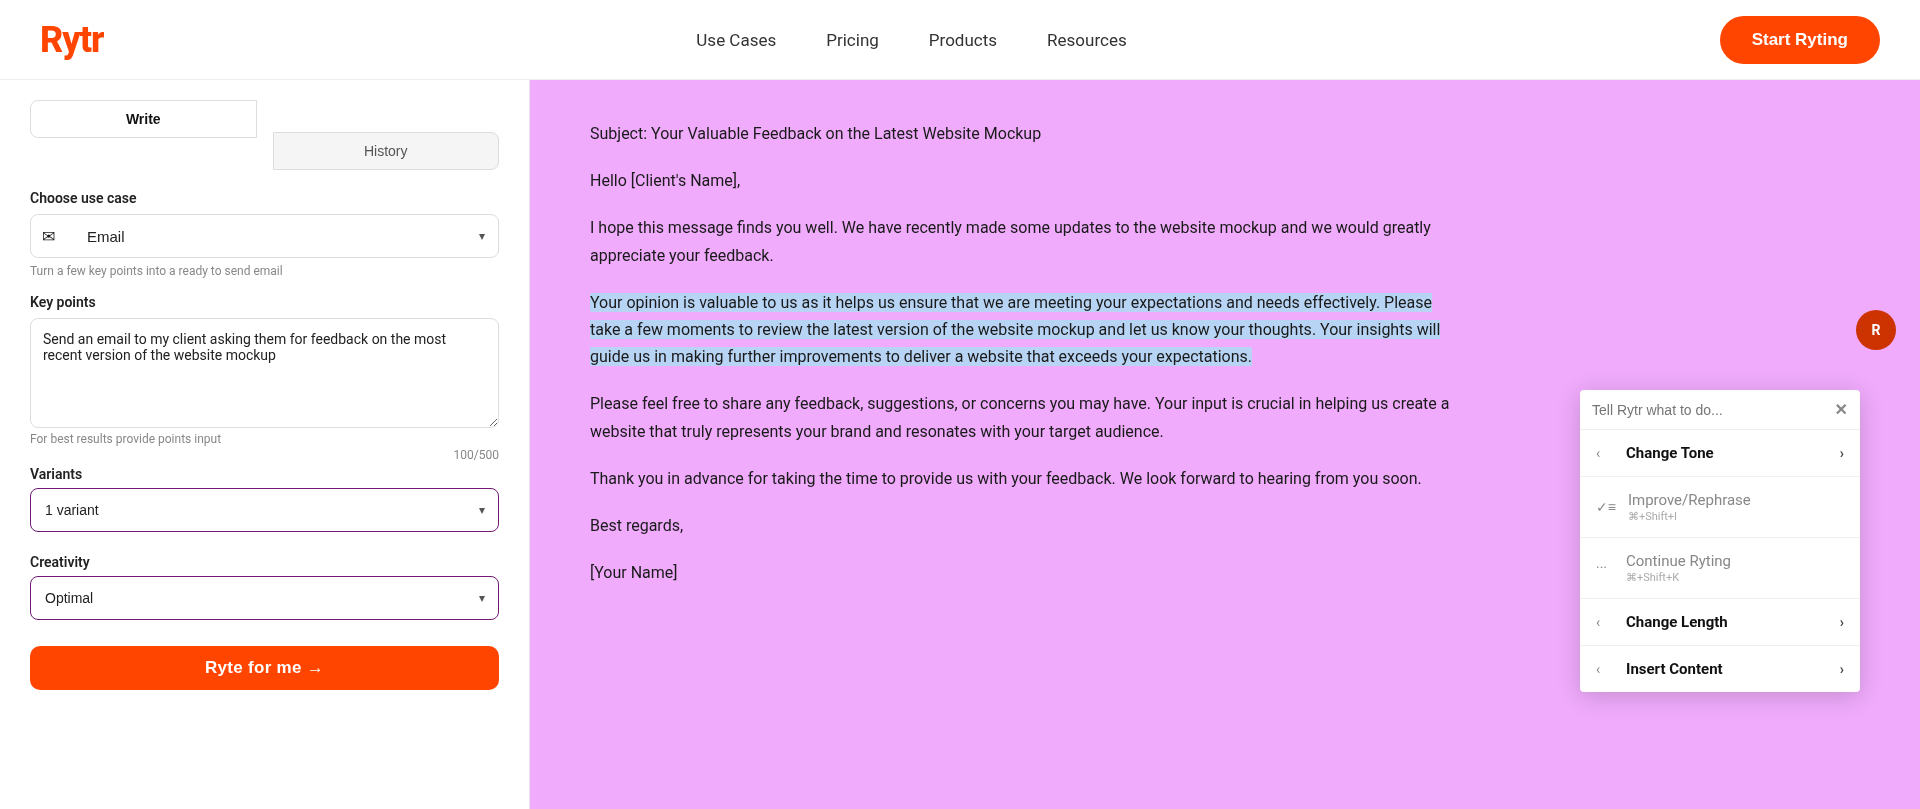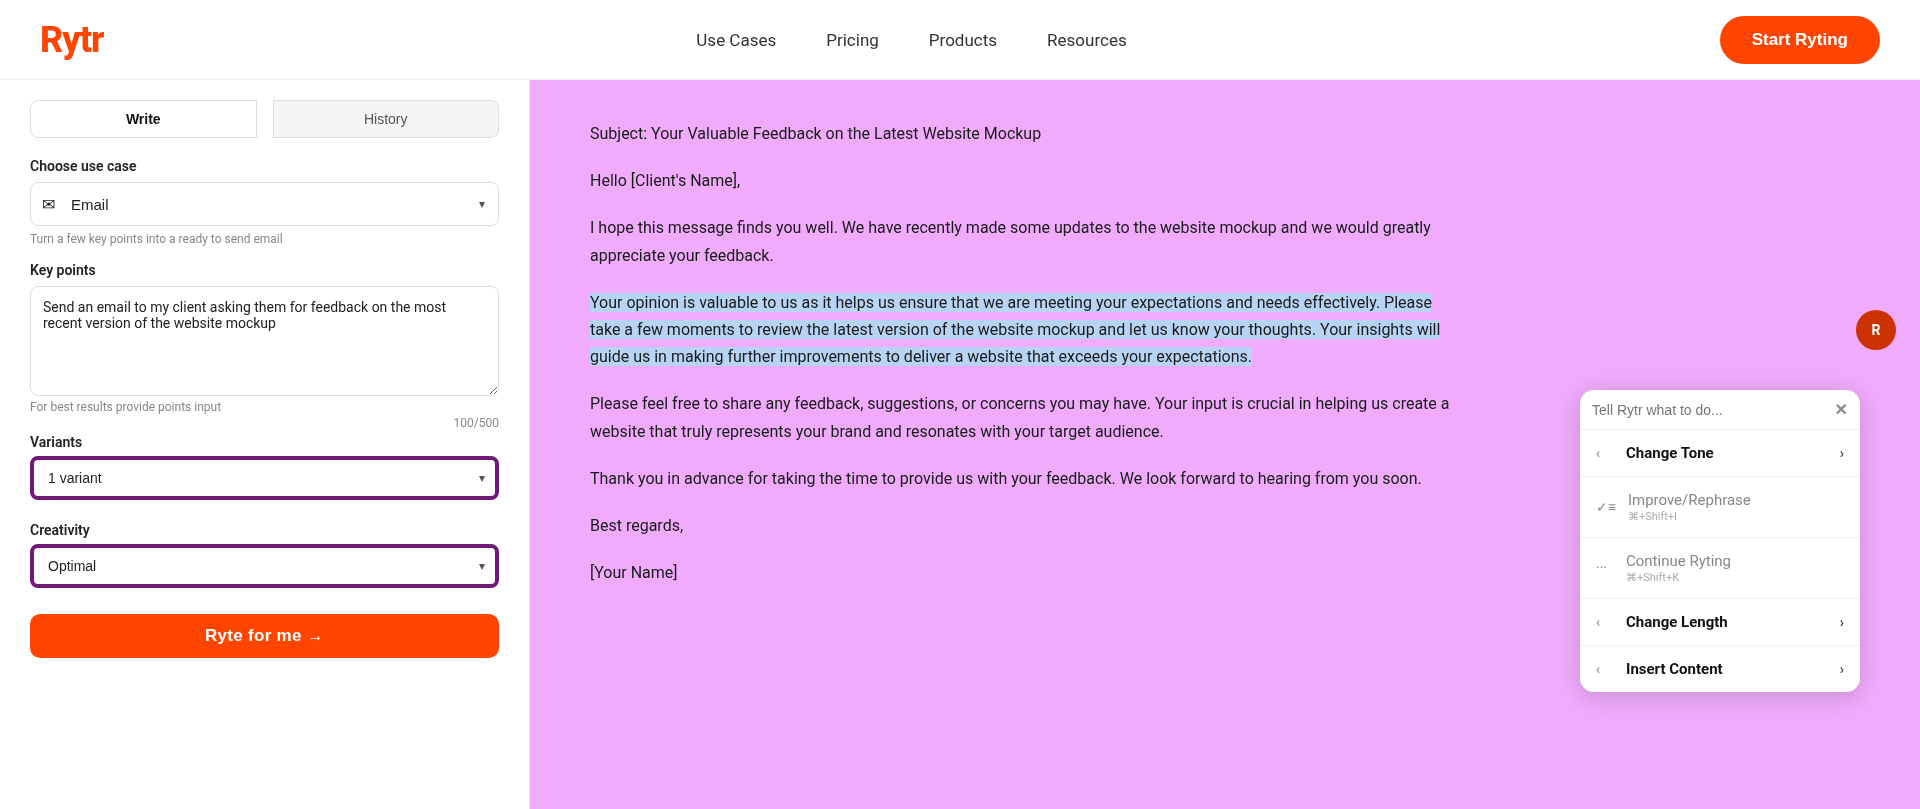--- a/index.html
+++ b/index.html
@@ -94,21 +94,21 @@
     .tab-btn {
       flex: 1;
       height: 38px;
       border: 1px solid #ddd;
       background: #f5f5f5;
       cursor: pointer;
       font-size: 14px;
       color: #555;
     }
     .tab-btn:first-child { border-radius: 8px 0 0 8px; }
-    .tab-btn:last-child { border-radius: 0 8px 8px 0; }
+    .tab-btn:last-child { border-radius: 0 8px 8px 0; margin-top: 32px; }
     .tab-btn.active {
       background: #fff;
       font-weight: 600;
       color: #111;
     }
 
     .section-label {
       font-size: 14px;
       font-weight: 600;
       color: #222;
@@ -116,21 +116,21 @@
     }
     .select-wrapper {
       position: relative;
       margin-bottom: 6px;
     }
     .select-wrapper select {
       width: 100%;
       height: 44px;
       border: 1px solid #ddd;
       border-radius: 8px;
-      padding: 0 40px 0 40px;
+      padding: 0 40px 0 56px;
       font-size: 15px;
       appearance: none;
       background: #fff;
       cursor: pointer;
       color: #222;
     }
     .select-icon {
       position: absolute;
       left: 12px;
       top: 50%;
@@ -187,21 +187,21 @@
     .col-half label {
       font-size: 14px;
       font-weight: 600;
       color: #222;
       display: block;
       margin-bottom: 6px;
     }
     .col-half select {
       width: 100%;
       height: 44px;
-      border: 4px solid #701a75;
+      border: 1px solid #701a75;
       border-radius: 8px;
       padding: 0 14px;
       font-size: 14px;
       appearance: none;
       background: #fff;
       cursor: pointer;
       color: #222;
     }
 
     .ryte-btn {
@@ -238,21 +238,21 @@
       border-radius: 2px;
     }
 
     
     .context-menu {
       position: absolute;
       top: 310px;
       right: 60px;
       width: 280px;
       background: #fff;
-      border-radius: 14px;
+      border-radius: 4px;
       box-shadow: 0 4px 24px rgba(0,0,0,0.18);
       overflow: hidden;
       z-index: 50;
     }
     .context-menu-header {
       display: flex;
       align-items: center;
       padding: 10px 12px;
       border-bottom: 1px solid #eee;
       gap: 8px;

